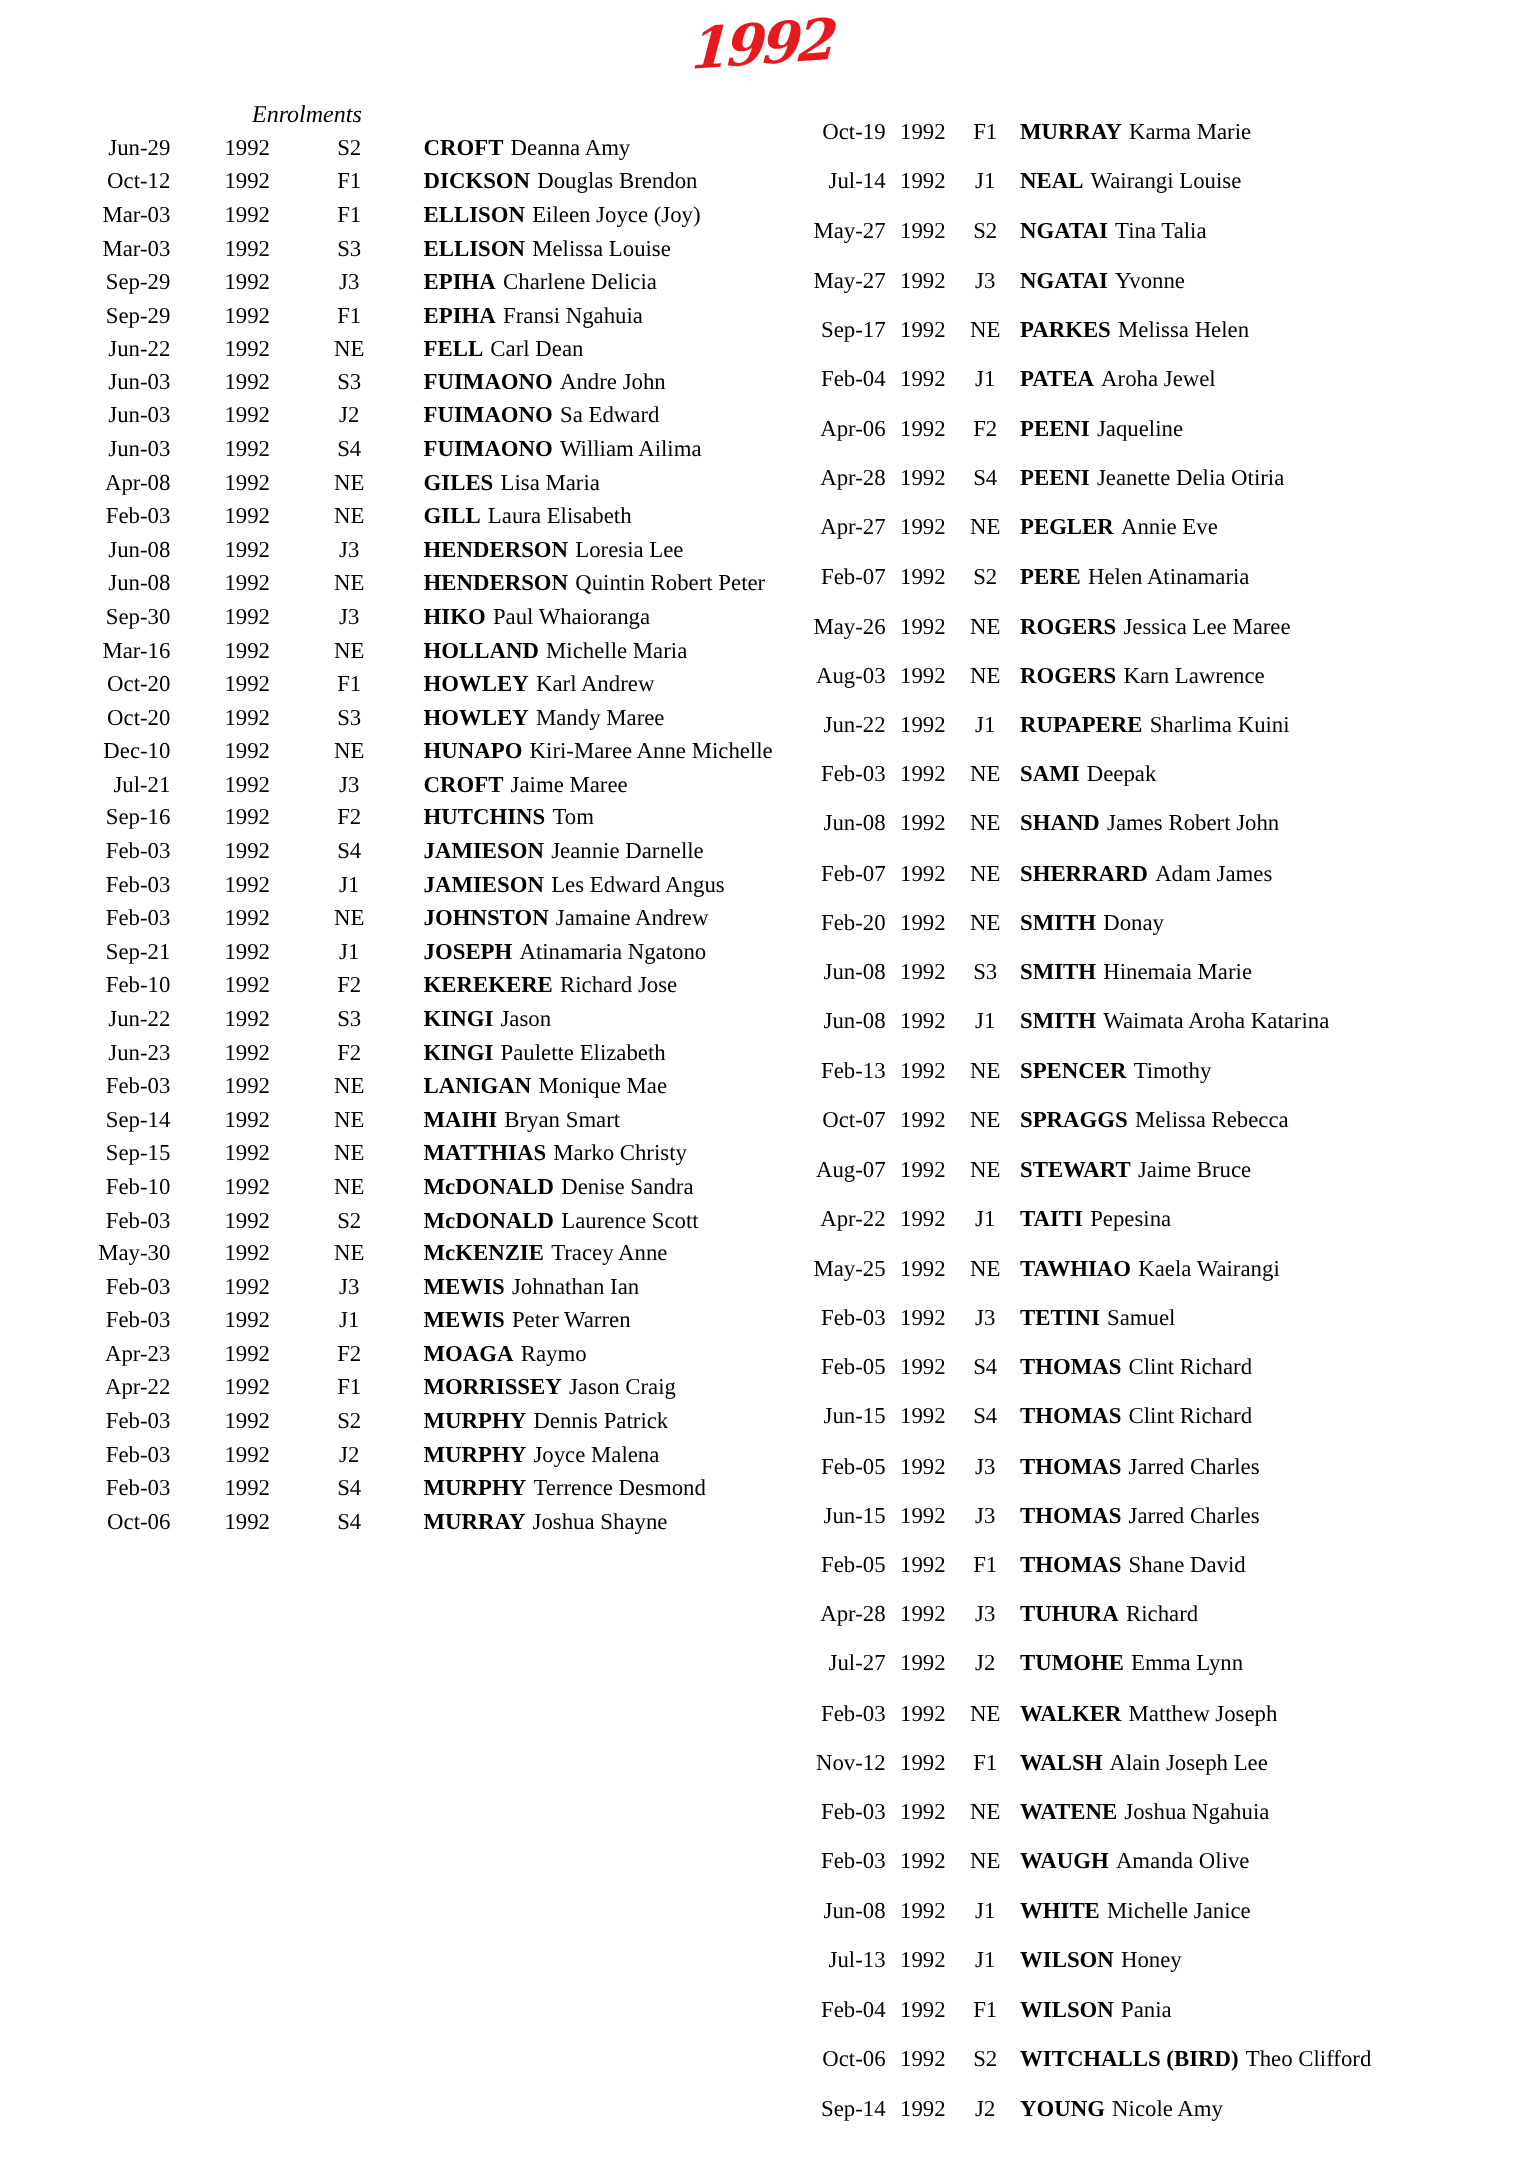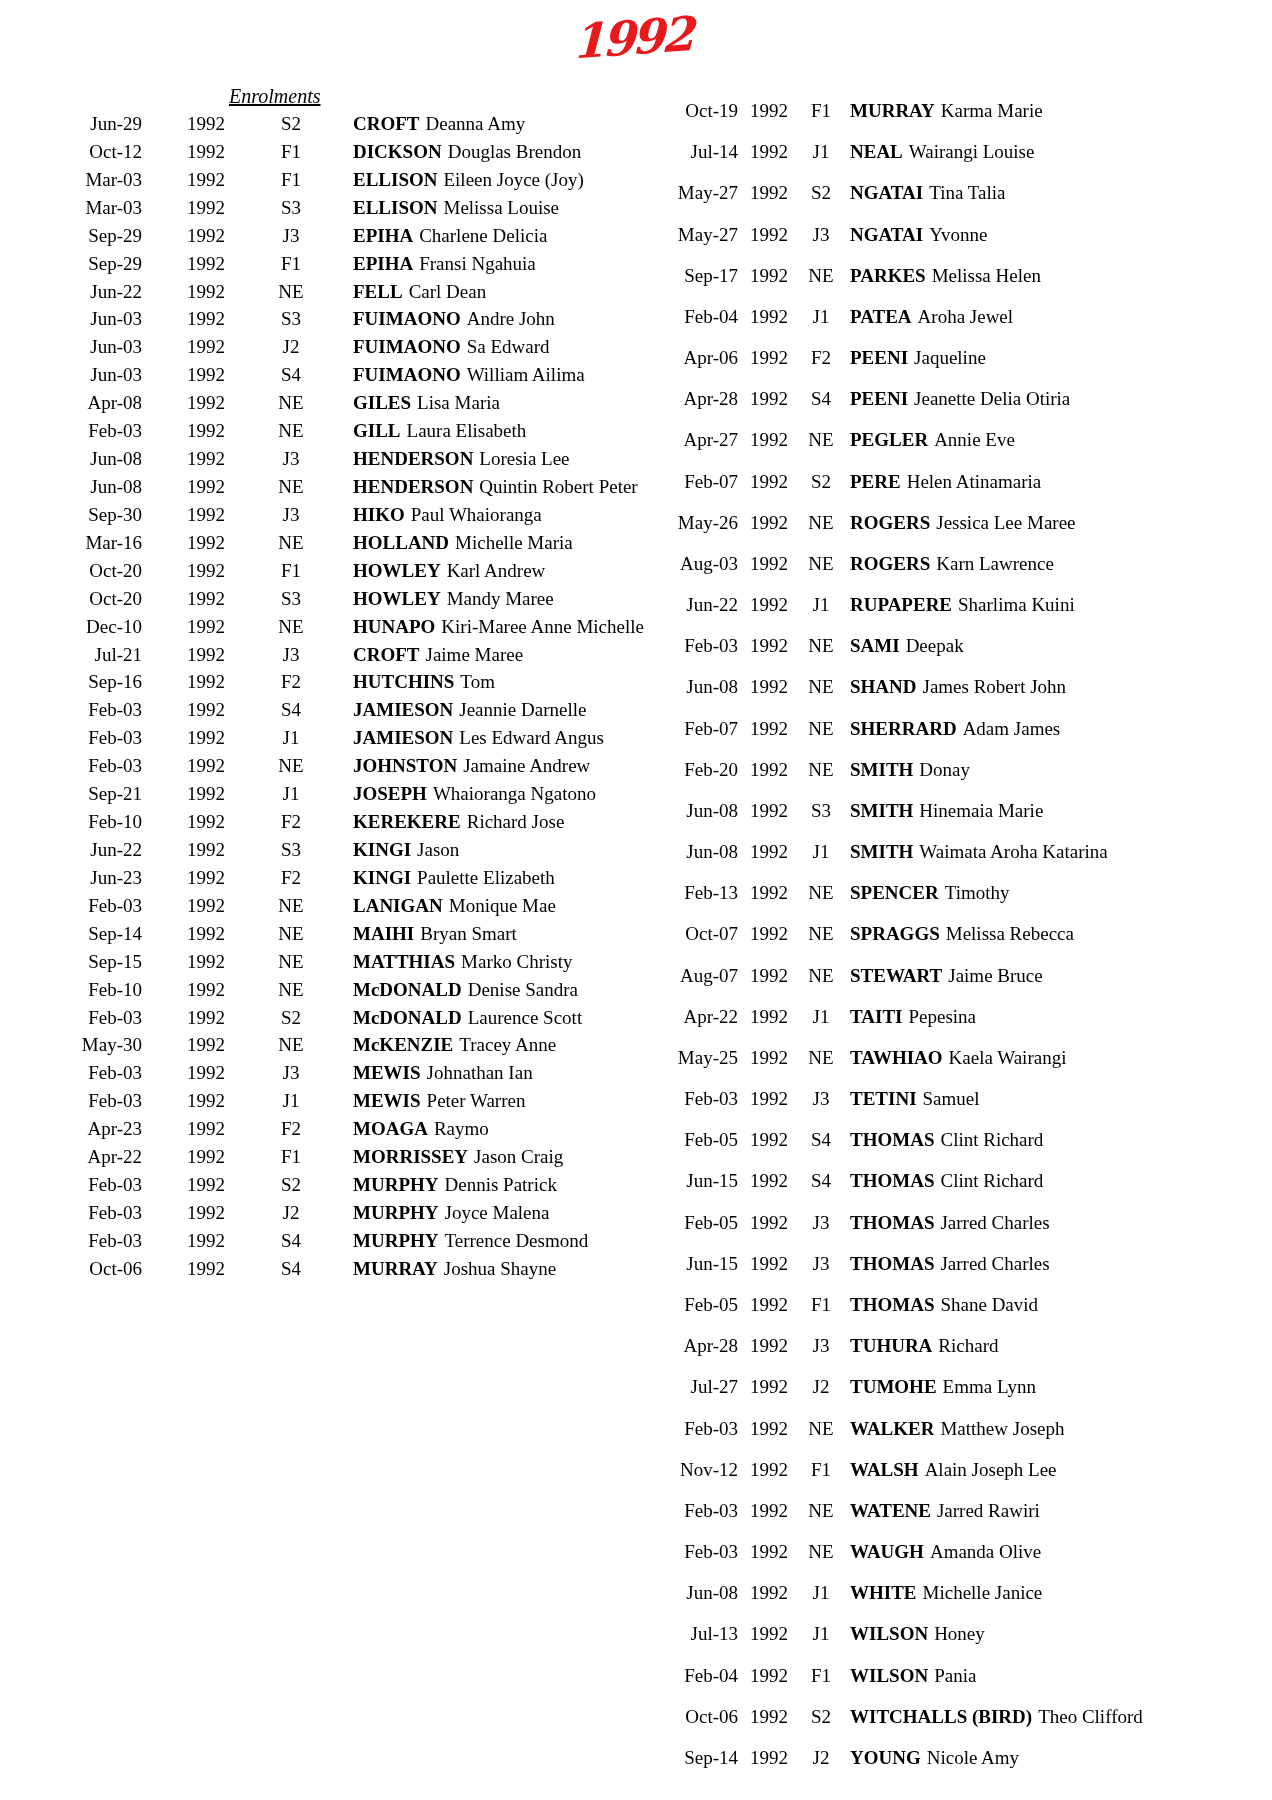--- a/index.html
+++ b/index.html
@@ -20,25 +20,24 @@
     font-family: "DejaVu Serif", serif;
     font-style: italic;
     font-weight: bold;
     font-size: 47px;
     letter-spacing: -3px;
     line-height: 1;
   }
   .subtitle {
     position: absolute;
     top: 84px;
-    left: 229px;
+    left: 210px;
     font-style: italic;
     font-size: 20px;
     line-height: 1.2;
-    text-decoration: underline;
   }
   .col { position: absolute; }
   .col-left  { left: 62px;  top: 110px; }
   .col-right { left: 598px; top: 84px; }
   .row {
     display: grid;
     column-gap: 12px;
     align-items: baseline;
     white-space: nowrap;
     font-size: 19px;
@@ -226,21 +225,21 @@
         <span class="c-date">Feb-03</span>
         <span class="c-year">1992</span>
         <span class="c-code">NE</span>
         <span class="c-name"><span class="surname">JOHNSTON</span><span class="given">Jamaine Andrew</span></span>
       </div>
 
       <div class="row">
         <span class="c-date">Sep-21</span>
         <span class="c-year">1992</span>
         <span class="c-code">J1</span>
-        <span class="c-name"><span class="surname">JOSEPH</span><span class="given">Whaioranga Ngatono</span></span>
+        <span class="c-name"><span class="surname">JOSEPH</span><span class="given">Atinamaria Ngatono</span></span>
       </div>
 
       <div class="row">
         <span class="c-date">Feb-10</span>
         <span class="c-year">1992</span>
         <span class="c-code">F2</span>
         <span class="c-name"><span class="surname">KEREKERE</span><span class="given">Richard Jose</span></span>
       </div>
 
       <div class="row">
@@ -593,21 +592,21 @@
         <span class="c-date">Nov-12</span>
         <span class="c-year">1992</span>
         <span class="c-code">F1</span>
         <span class="c-name"><span class="surname">WALSH</span><span class="given">Alain Joseph Lee</span></span>
       </div>
 
       <div class="row">
         <span class="c-date">Feb-03</span>
         <span class="c-year">1992</span>
         <span class="c-code">NE</span>
-        <span class="c-name"><span class="surname">WATENE</span><span class="given">Jarred Rawiri</span></span>
+        <span class="c-name"><span class="surname">WATENE</span><span class="given">Joshua Ngahuia</span></span>
       </div>
 
       <div class="row">
         <span class="c-date">Feb-03</span>
         <span class="c-year">1992</span>
         <span class="c-code">NE</span>
         <span class="c-name"><span class="surname">WAUGH</span><span class="given">Amanda Olive</span></span>
       </div>
 
       <div class="row">

